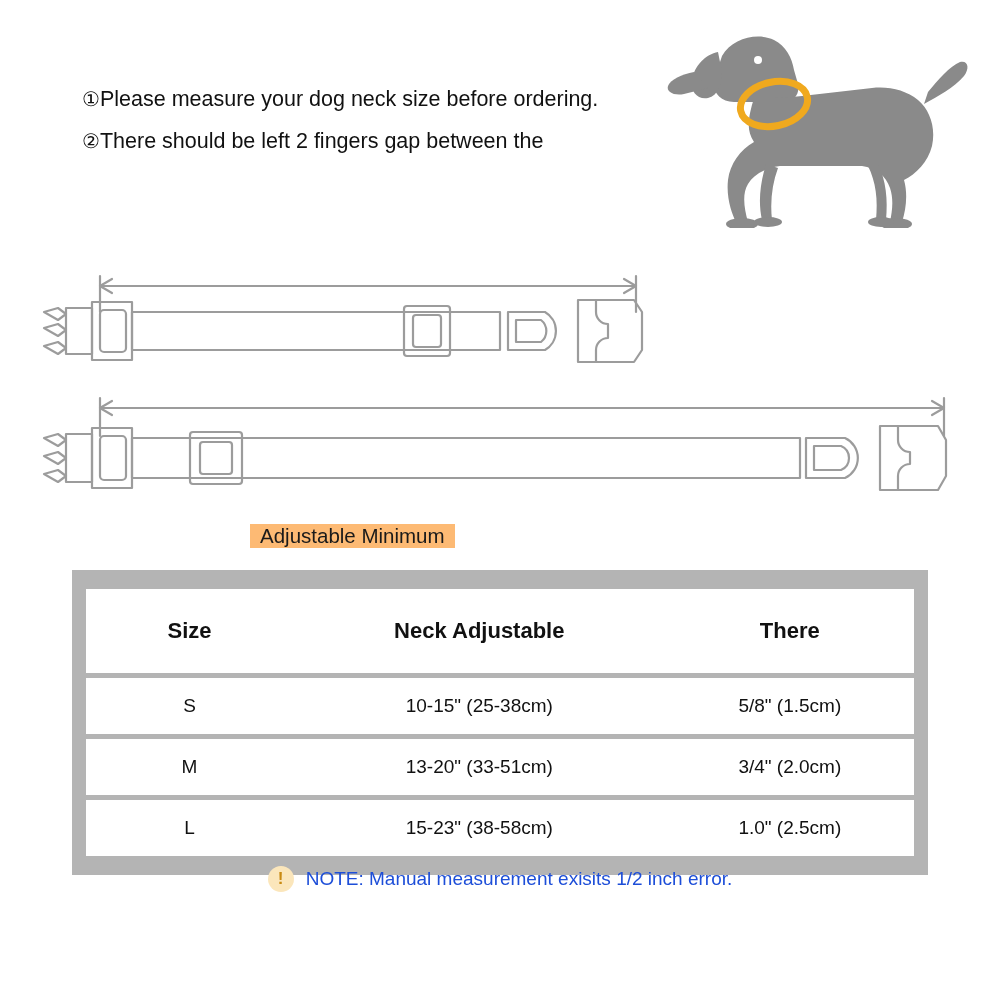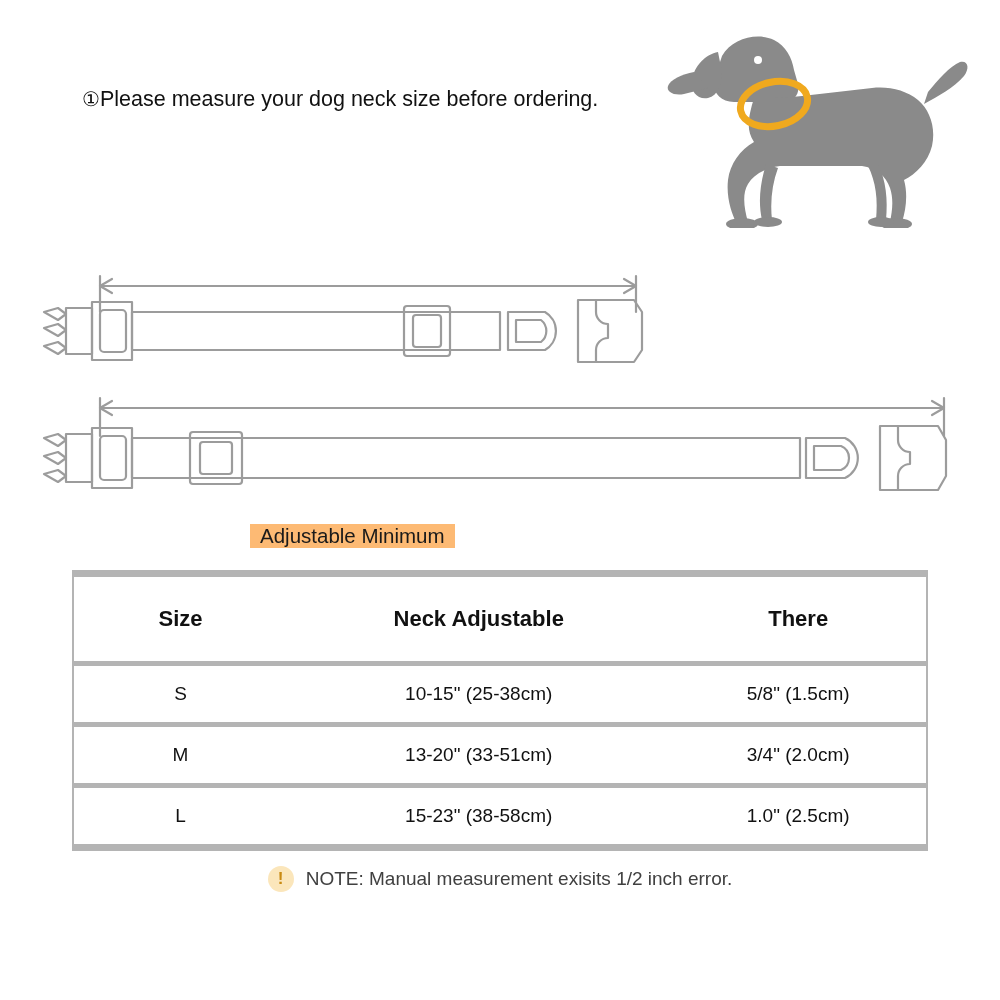--- a/index.html
+++ b/index.html
@@ -65,21 +65,21 @@
   .dim-label.min { left: 250px; top: 274px; }
   .dim-label.max { left: 398px; top: 395px; }
 
   
   .table-wrap {
     position: absolute;
     left: 72px;
     top: 570px;
     width: 856px;
     background: #b4b4b4;
-    padding: 2px;
+    padding: 14px;
     box-sizing: border-box;
   }
   table.size-table {
     width: 100%;
     border-collapse: separate;
     border-spacing: 0 5px;
     table-layout: fixed;
   }
   table.size-table th,
   table.size-table td {
@@ -120,30 +120,33 @@
     background: #fbe6bb;
     color: #c98a12;
     font-size: 17px;
     line-height: 26px;
     text-align: center;
     font-weight: bold;
     flex: 0 0 auto;
   }
   .note-text {
     font-size: 19px;
-    color: #404040;
+    color: #1d4ed8;
     white-space: nowrap;
   }
 </style>
 </head>
 <body>
 
 <div class="instructions">
   <div class="instr-line">
     <span class="instr-num">①</span><span>Please measure your dog neck size before ordering.</span>
+  </div>
+  <div class="instr-line">
+    <span class="instr-num">②</span><span>There should be left 2 fingers gap between the</span>
   </div>
 </div>
 
 <div class="dog-wrap">
   <svg viewBox="0 0 320 210" width="320" height="210" xmlns="http://www.w3.org/2000/svg">
     <g fill="#8a8a8a">
 
       <path d="M60 38 C70 20 96 14 112 22 C124 28 130 40 132 52 L136 66 C138 76 132 84 122 84 L72 84 C58 84 50 74 52 62 Z"></path>
 
       <path d="M56 34 C44 36 32 48 30 62 C28 74 36 82 46 80 C56 78 60 66 60 54 Z"></path>

